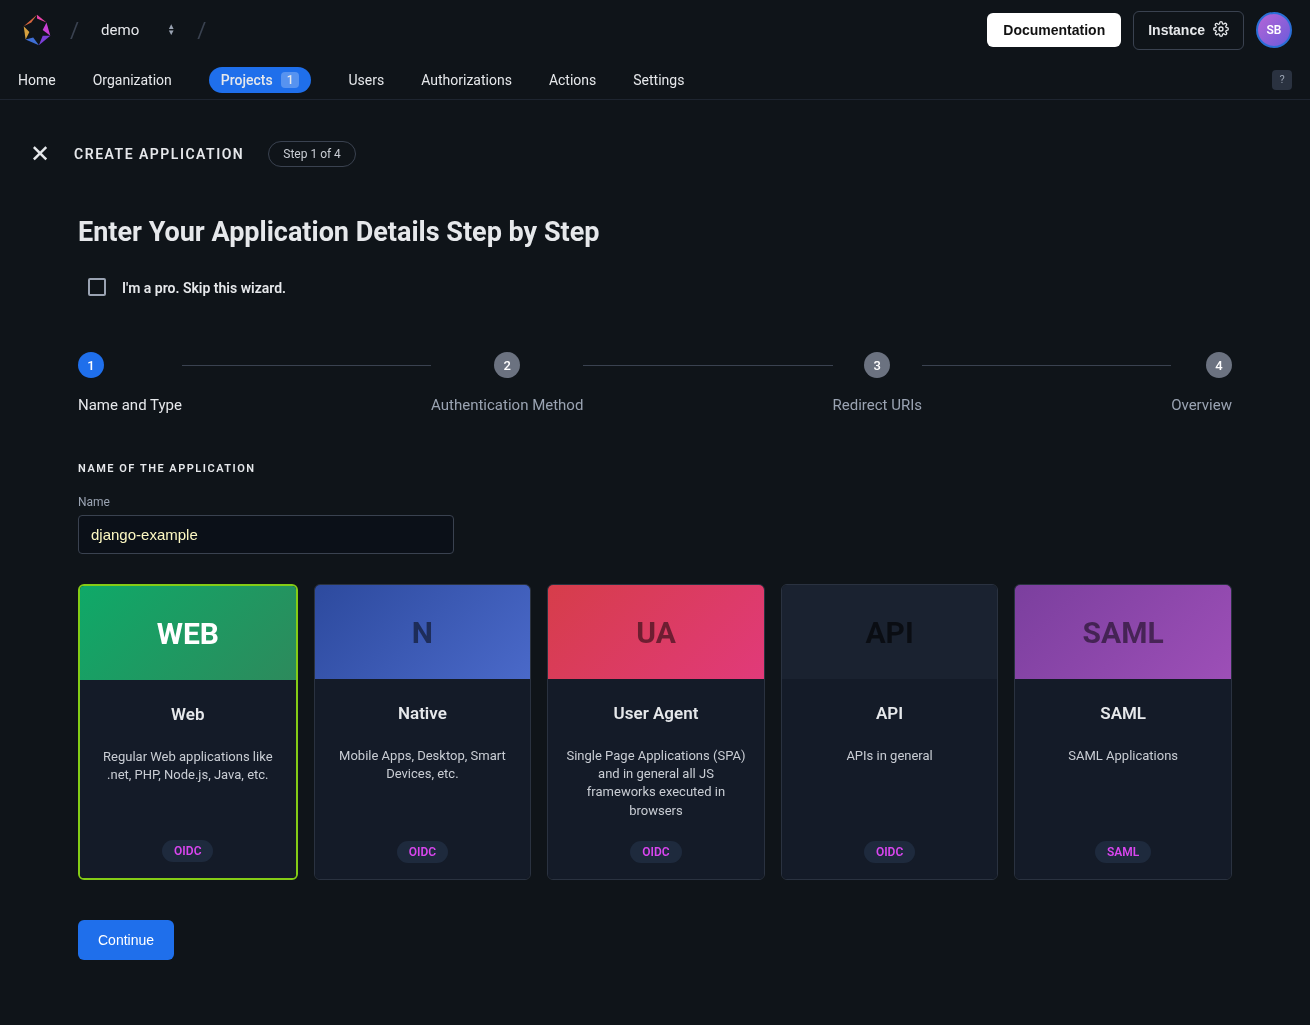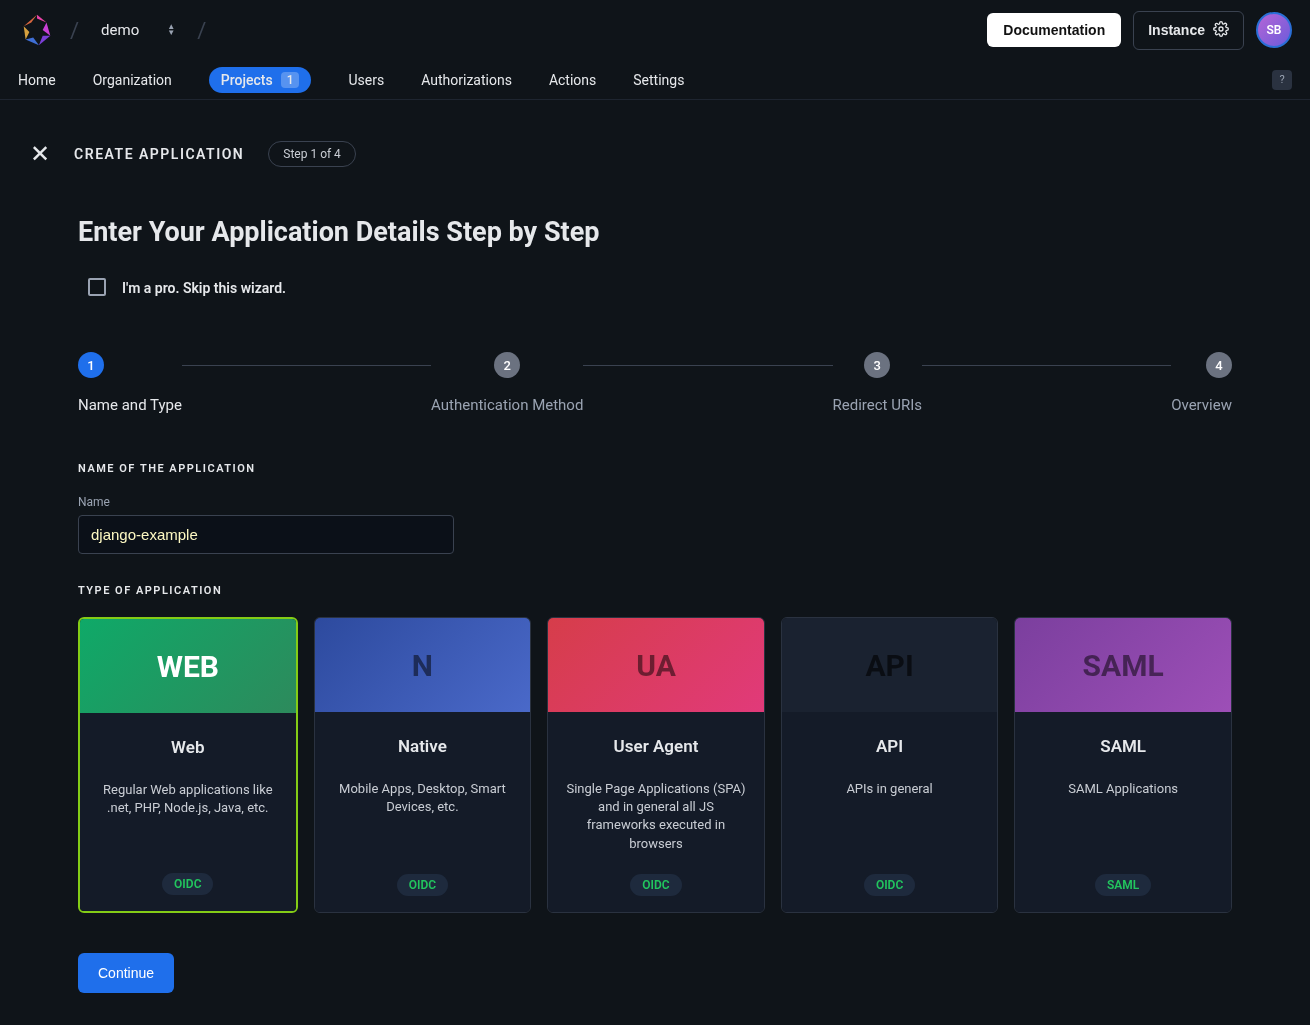--- a/index.html
+++ b/index.html
@@ -118,21 +118,21 @@
 .c-api { background: #1a2230; color: rgba(0,0,0,0.6); }
 .c-saml { background: linear-gradient(135deg, #7b3f9e, #9d4fb7); color: rgba(0,0,0,0.5); }
 .card-body {
   padding: 24px 14px 16px; text-align: center; background: #141b28;
   flex: 1; display: flex; flex-direction: column;
 }
 .card-title { font-size: 17px; font-weight: 600; margin-bottom: 24px; }
 .card-desc { font-size: 13px; color: #c9cdd4; line-height: 1.4; flex: 1; }
 .card-tag {
   display: inline-block; background: #1e2a3d; border-radius: 12px;
-  padding: 4px 12px; font-size: 12px; font-weight: 600; color: #22c55e;
+  padding: 4px 12px; font-size: 12px; font-weight: 600; color: #d946ef;
   margin-top: 16px; align-self: center;
 }
 .continue-btn {
   background: #1f6feb; color: #fff; border: none; border-radius: 6px;
   padding: 12px 20px; font-size: 14px; font-weight: 500; cursor: pointer;
 }
 </style>
 </head>
 <body>
 
@@ -222,21 +222,20 @@
     <div class="step last">
       <div class="step-circle">4</div>
       <div class="step-label inactive">Overview</div>
     </div>
   </div>
 
   <div class="section-title">NAME OF THE APPLICATION</div>
   <div class="field-label">Name</div>
   <input class="text-input" value="django-example" style="">
 
-  <div class="section-title">TYPE OF APPLICATION</div>
 
   <div class="cards">
     <div class="card selected">
       <div class="card-header c-web">WEB</div>
       <div class="card-body">
         <div class="card-title">Web</div>
         <div class="card-desc">Regular Web applications like .net, PHP, Node.js, Java, etc.</div>
         <span class="card-tag">OIDC</span>
       </div>
     </div>

